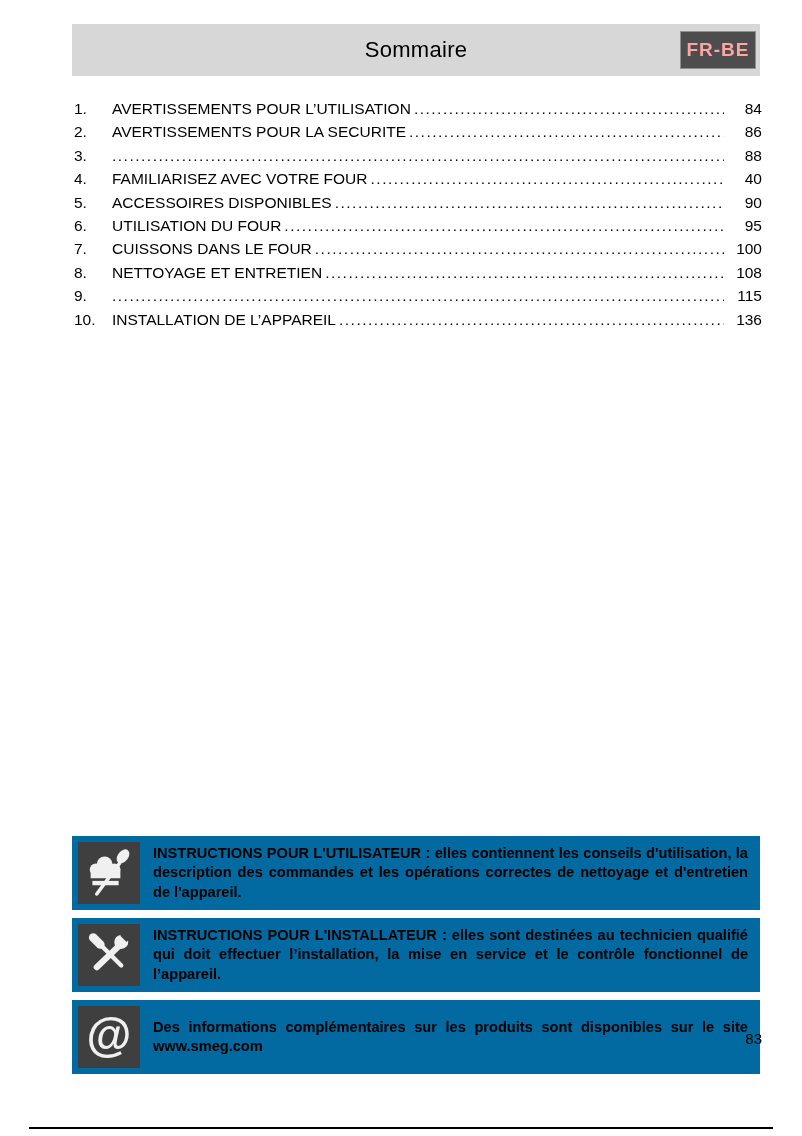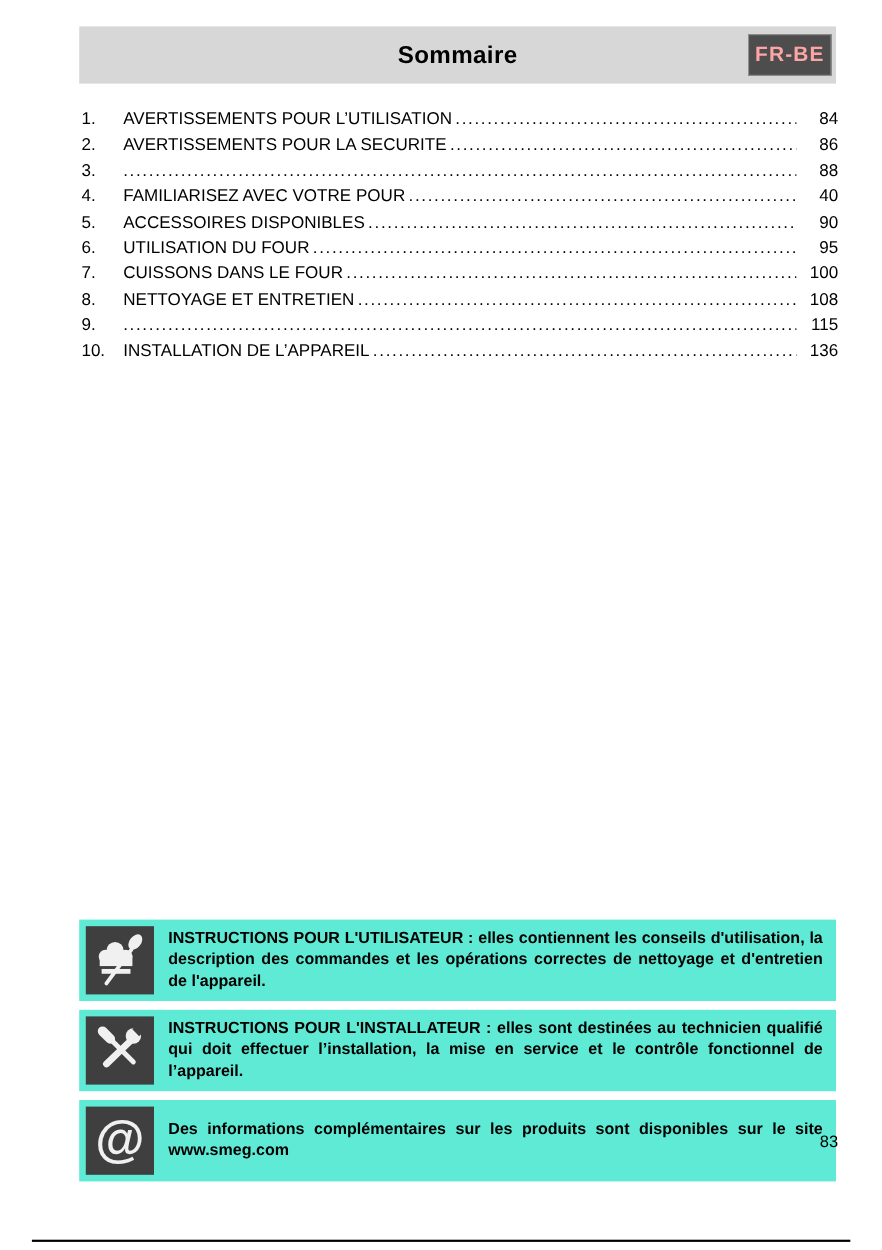--- a/index.html
+++ b/index.html
@@ -12,21 +12,21 @@
     overflow:hidden;
   }
 
   
   .header-bar{
     position:absolute;left:72px;top:24px;width:688px;height:52px;
     background:#d7d7d7;
     display:flex;align-items:center;justify-content:center;
   }
   .header-title{
-    font-size:22px;font-weight:bold;letter-spacing:0.3px;
+    font-size:22px;font-weight:normal;letter-spacing:0.3px;
   }
   .lang-badge{
     position:absolute;right:4px;top:7px;width:76px;height:38px;
     background:#4d4d4d;border:1px solid #8f8f8f;
     display:flex;align-items:center;justify-content:center;
     color:#fca5a5;font-size:19px;font-weight:bold;letter-spacing:1px;
     box-sizing:border-box;
   }
 
   
@@ -48,21 +48,21 @@
     letter-spacing:1.5px;
   }
   .toc-page{flex:0 0 34px;text-align:right;padding-left:4px;}
 
   
   .notes{
     position:absolute;left:72px;top:836px;width:688px;
     display:flex;flex-direction:column;gap:8px;
   }
   .note{
-    background:#5eead4;
+    background:#0369a1;
     display:flex;align-items:center;
     padding:6px;gap:13px;
     box-sizing:border-box;
   }
   .note-icon{
     flex:0 0 62px;width:62px;height:62px;
     background:#3f3f3f;
     display:flex;align-items:center;justify-content:center;
     color:#f0f0f0;
   }
@@ -108,21 +108,21 @@
     <span class="toc-dots"></span>
     <span class="toc-page">86</span>
   </div>
   <div class="toc-item">
     <span class="toc-num">3.</span>
     <span class="toc-dots"></span>
     <span class="toc-page">88</span>
   </div>
   <div class="toc-item">
     <span class="toc-num">4.</span>
-    <span class="toc-title">FAMILIARISEZ AVEC VOTRE POUR</span>
+    <span class="toc-title">FAMILIARISEZ AVEC VOTRE FOUR</span>
     <span class="toc-dots"></span>
     <span class="toc-page">40</span>
   </div>
   <div class="toc-item">
     <span class="toc-num">5.</span>
     <span class="toc-title">ACCESSOIRES DISPONIBLES</span>
     <span class="toc-dots"></span>
     <span class="toc-page">90</span>
   </div>
   <div class="toc-item">

